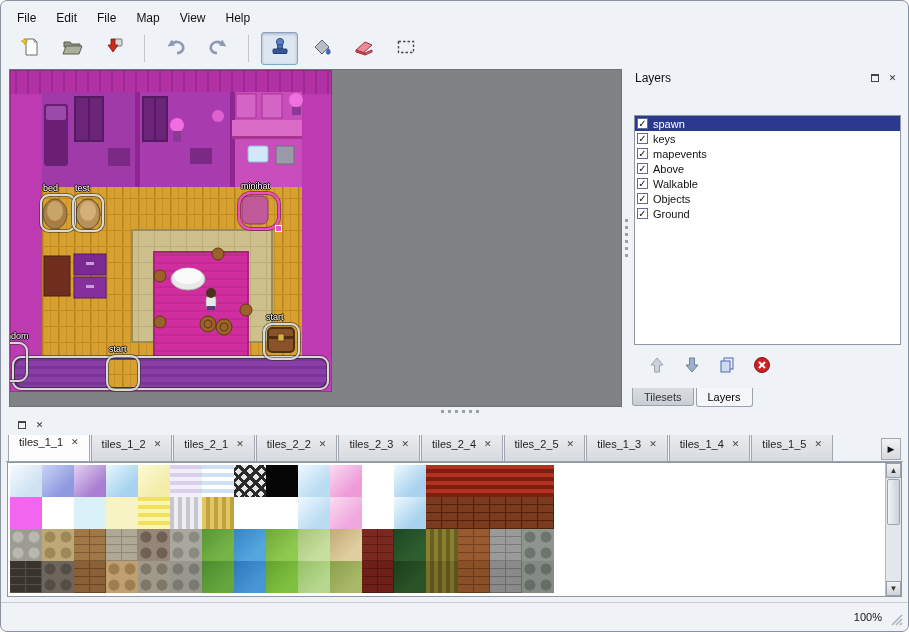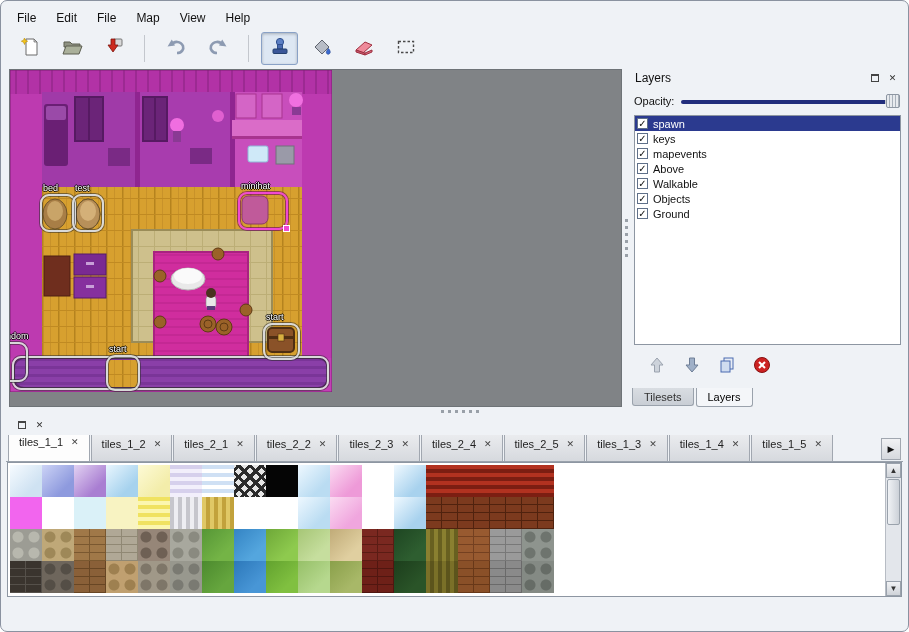--- a/index.html
+++ b/index.html
@@ -295,21 +295,21 @@
         <rect x="0" y="0" width="322" height="322" fill="none" stroke="#7a1f70"></rect>
       </svg>
       <div class="objects" id="map-objects">
           <div class="mobj" style="left: 2px; top: 286px; width: 317px; height: 34px;"></div>
           <div class="mobj" style="left: 30px; top: 124px; width: 31px; height: 38px; padding-left: 32px;">
             <span class="mobj-label">bed</span>
           </div>
           <div class="mobj" style="left: 62px; top: 124px; width: 32px; height: 38px;">
             <span class="mobj-label">test</span>
           </div>
-          <div class="mobj sel" style="left: 228px; top: 122px; width: 50px; height: 38px;">
+          <div class="mobj sel" style="left: 228px; top: 122px; width: 42px; height: 38px; border-radius: 13px;">
             <span class="mobj-label">minihat</span>
             <span class="handle"></span>
           </div>
           <div class="mobj" style="left: 253px; top: 253px; width: 37px; height: 37px;">
             <span class="mobj-label">start</span>
           </div>
           <div class="mobj" style="left: -12px; top: 272px; width: 30px; height: 40px;">
             <span class="mobj-label">andom</span>
           </div>
           <div class="mobj" style="left: 96px; top: 285px; width: 34px; height: 36px;">
@@ -325,27 +325,20 @@
 
   <div class="layers-dock">
     <div class="dock-head">
       <span class="dock-title">Layers</span>
       <button class="dock-btn">
           <span class="sq"></span>
         </button>
       <button class="dock-btn">
           <span>✕</span>
         </button>
-    </div>
-    <div class="opacity-row">
-      <span class="op-label">Opacity:</span>
-      <div class="slider">
-        <div class="slider-track"></div>
-        <div class="slider-handle"></div>
-      </div>
     </div>
     <div class="layer-list" id="layer-list">
         <div class="layer-row sel">
           <span class="cb">✓</span>
           <span>spawn</span>
         </div>
         <div class="layer-row">
           <span class="cb">✓</span>
           <span>keys</span>
         </div>
@@ -550,13 +543,25 @@
           </div>
         </div>
       <div class="vscroll">
         <div class="sb-btn sb-up">▲</div>
         <div class="sb-thumb"></div>
         <div class="sb-btn sb-down">▼</div>
       </div>
     </div>
   </div>
 
+  <div class="statusbar">
+    <span class="zoom">100%</span>
+    <span class="size-grip">
+      <svg width="14" height="14" viewBox="0 0 14 14">
+          <g stroke="#aeb4bc" stroke-width="1.6">
+            <path d="M12 2L2 12"></path>
+            <path d="M12 6L6 12"></path>
+            <path d="M12 10l-2 2"></path>
+          </g>
+        </svg>
+    </span>
+  </div>
 </div>
 
 </body></html>

